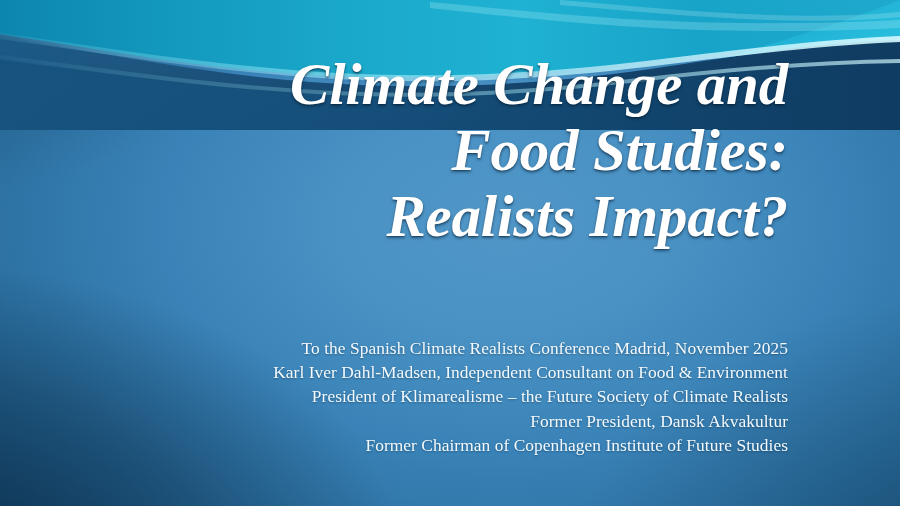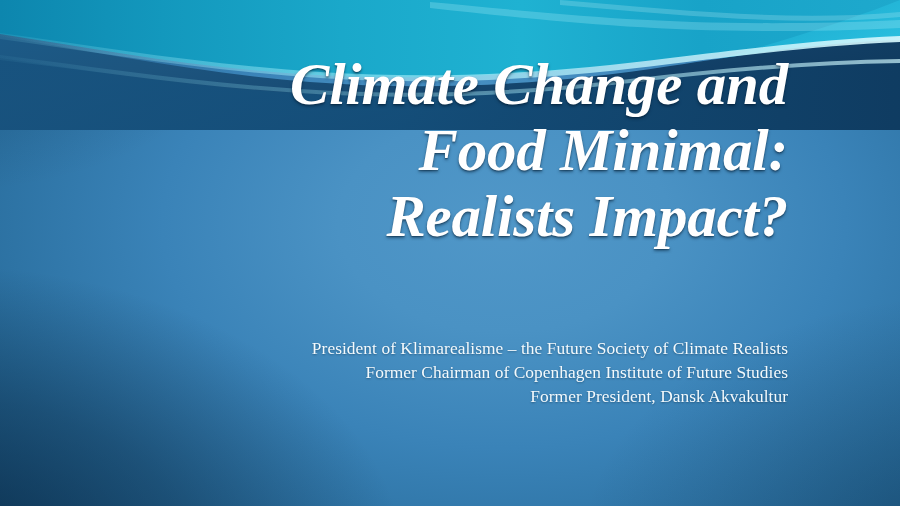--- a/index.html
+++ b/index.html
@@ -181,23 +181,25 @@
                C690,38 560,22 430,8 Z" fill="#a9ecf8" opacity="0.28"></path>
 
       <path d="M560,0 C680,10 790,22 900,12
                L900,17
                C790,27 680,15 560,5 Z" fill="#cdf4fb" opacity="0.22"></path>
     </svg>
   </div>
 
   <div class="title-block">
     <span class="title-line">Climate Change and</span>
-    <span class="title-line">Food Minimal:</span>
+    <span class="title-line">Food Studies:</span>
     <span class="title-line">Realists Impact?</span>
   </div>
 
   <div class="subtitle-block">
+    <span class="subtitle-line">To the Spanish Climate Realists Conference Madrid, November 2025</span>
+    <span class="subtitle-line">Karl Iver Dahl-Madsen, Independent Consultant on Food &amp; Environment</span>
     <span class="subtitle-line">President of Klimarealisme – the Future Society of Climate Realists</span>
+    <span class="subtitle-line">Former President, Dansk Akvakultur</span>
     <span class="subtitle-line">Former Chairman of Copenhagen Institute of Future Studies</span>
-    <span class="subtitle-line">Former President, Dansk Akvakultur</span>
   </div>
 
 </div>
 
 </body></html>

